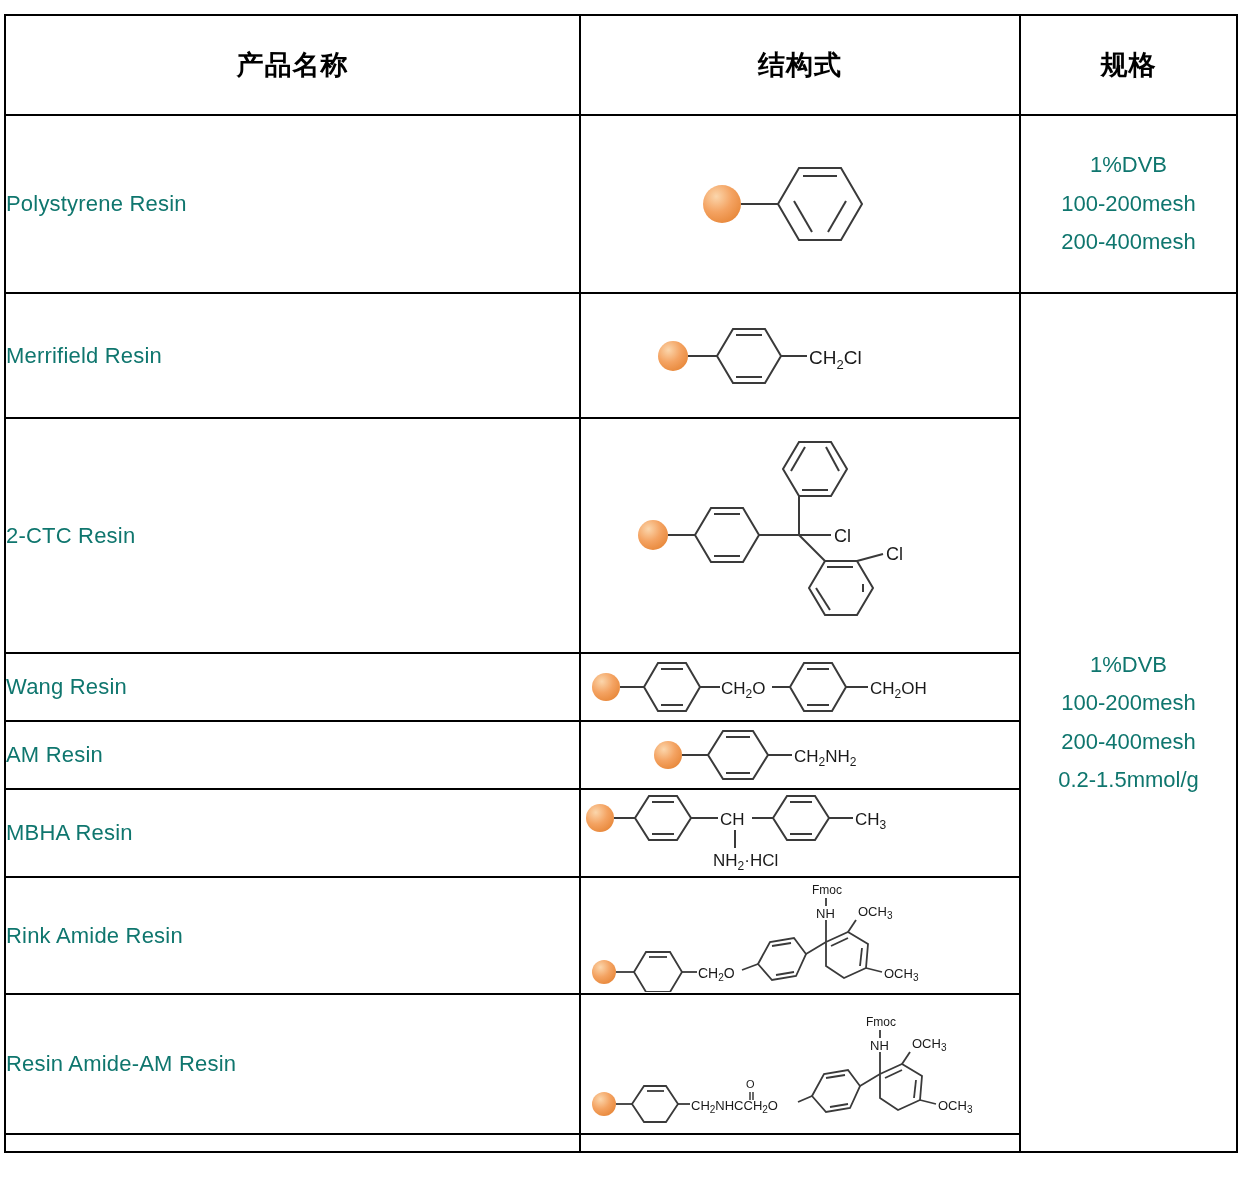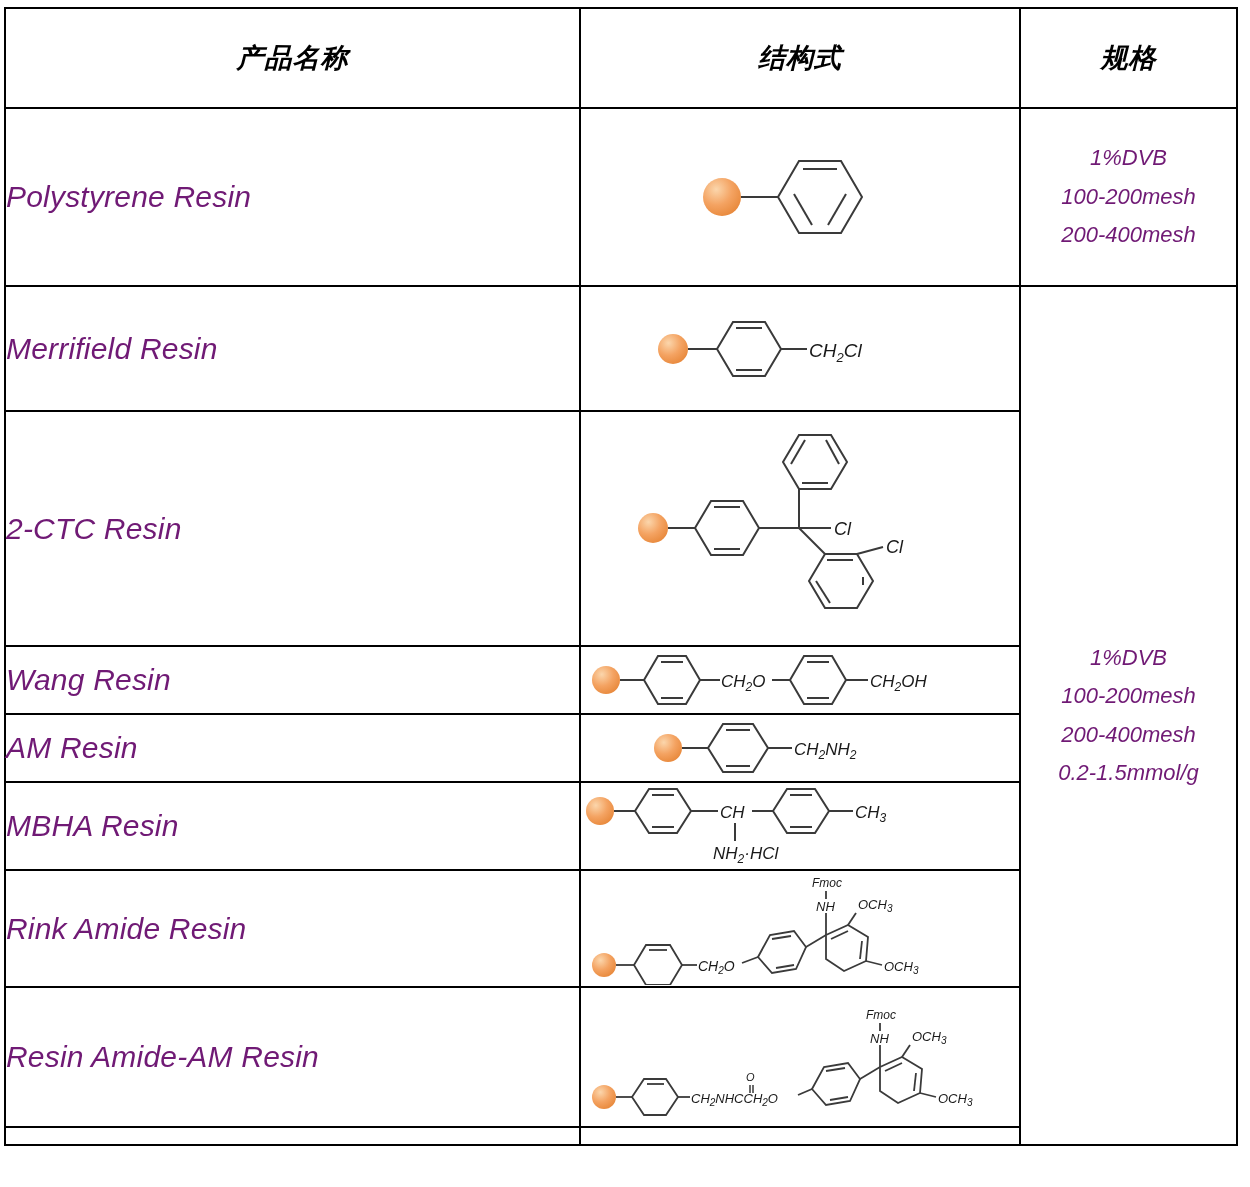--- a/index.html
+++ b/index.html
@@ -16,55 +16,54 @@
   .page {
     position: relative;
     width: 1250px;
     height: 1187px;
     box-sizing: border-box;
   }
   table.resin-table {
     border-collapse: collapse;
     width: 1232px;
     margin-left: 4px;
-    margin-top: 7px;
+    margin-top: 14px;
     table-layout: fixed;
-    font-style: italic;
   }
   table.resin-table td, table.resin-table th {
     border: 2px solid #000000;
     padding: 0;
     vertical-align: middle;
   }
   col.c-name { width: 575px; }
   col.c-struct { width: 440px; }
   col.c-spec { width: 217px; }
 
   th.head {
     height: 98px;
     text-align: center;
     font-size: 27px;
     font-weight: bold;
     color: #000;
     letter-spacing: 1px;
   }
   td.name {
-    font-size: 30px;
+    font-size: 22px;
     font-weight: 400;
-    color: #701a75;
+    color: #0f766e;
     padding-left: 22px;
     letter-spacing: 0.2px;
   }
   td.struct {
     text-align: center;
   }
   td.spec {
     text-align: center;
     font-size: 22px;
-    color: #701a75;
+    color: #0f766e;
     line-height: 1.75;
   }
   .spec-line { display: block; }
 
   .struct-wrap {
     display: flex;
     align-items: center;
     justify-content: center;
     width: 100%;
   }

